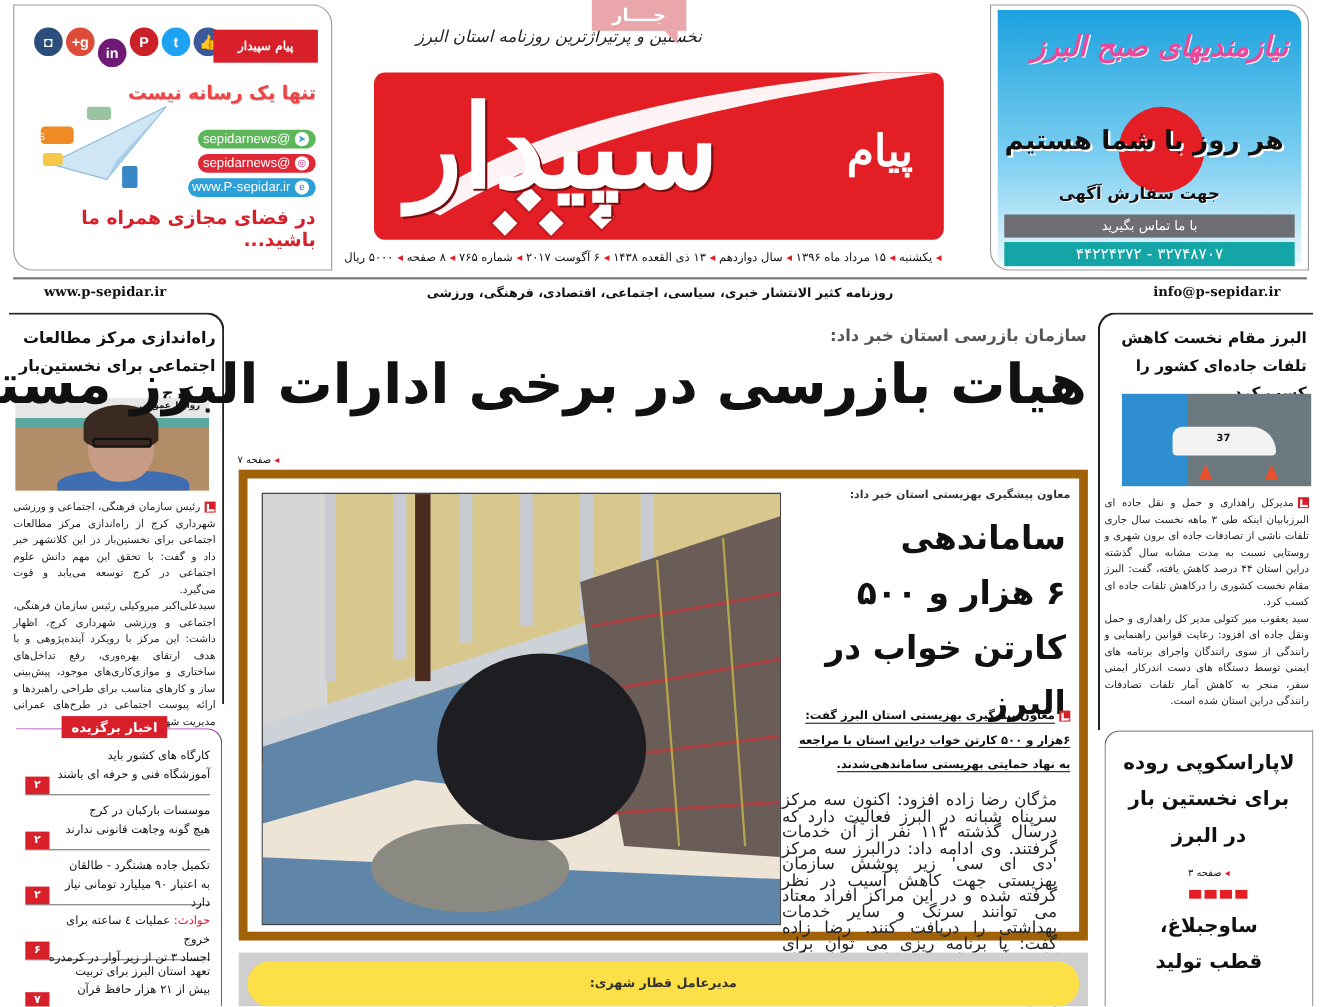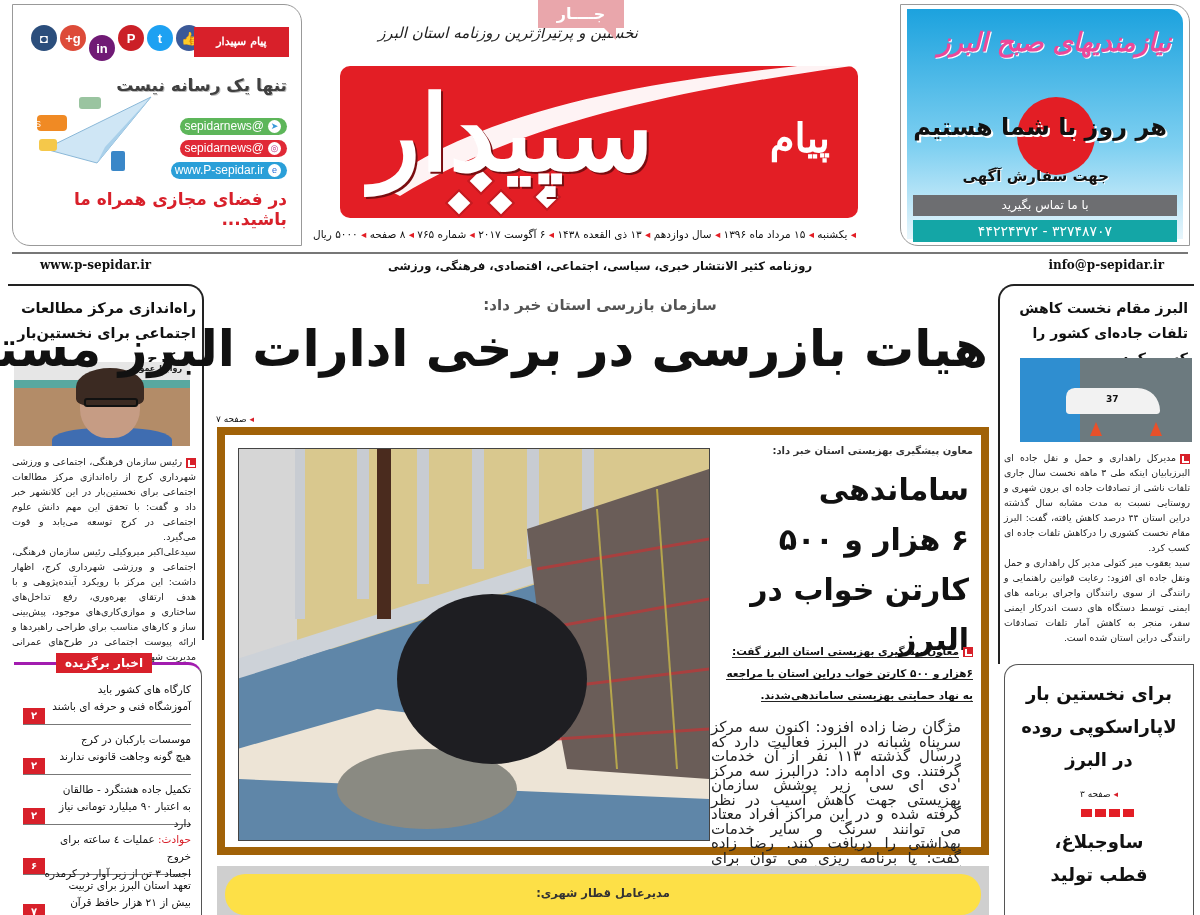--- a/index.html
+++ b/index.html
@@ -6,21 +6,21 @@
   html, body { width: 1200px; height: 915px; overflow: hidden; background: #fff; }
   body { font-family: "DejaVu Sans", sans-serif; color: #111; position: relative; }
   .rtl { direction: rtl; }
   .abs { position: absolute; }
 
   
   .ad-left { left: 12px; top: 4px; width: 290px; height: 242px; border: 1px solid #999; border-radius: 0 18px 0 18px; background: #fff; overflow: hidden; }
   .social-row { position: absolute; left: 18px; top: 20px; display: flex; gap: 3px; }
   .soc { width: 26px; height: 26px; border-radius: 50%; color: #fff; font-size: 13px; font-weight: bold; display: flex; align-items: center; justify-content: center; font-family: "Liberation Sans", sans-serif; }
   .mini-logo { position: absolute; right: 12px; top: 22px; width: 95px; height: 30px; background: #d8202a; color: #fff; font-size: 11px; font-weight: bold; text-align: center; line-height: 30px; font-family: "DejaVu Serif", serif; }
-  .ad-left-slogan { position: absolute; right: 14px; top: 70px; font-size: 17px; font-weight: bold; color: #404040; text-shadow: 1px 1px 0 #bbb; }
+  .ad-left-slogan { position: absolute; right: 14px; top: 70px; font-size: 17px; font-weight: bold; color: #ef4444; text-shadow: 1px 1px 0 #bbb; }
   .plane { position: absolute; left: 22px; top: 88px; width: 118px; height: 82px; }
   .handle { position: absolute; right: 14px; height: 17px; border-radius: 9px; color: #fff; font-family: "Liberation Sans", sans-serif; font-size: 12px; line-height: 17px; padding: 0 6px 0 4px; display: flex; align-items: center; gap: 4px; }
   .handle .ic { width: 13px; height: 13px; border-radius: 50%; background: #fff; font-size: 9px; text-align: center; line-height: 13px; }
   .ad-left-footer { position: absolute; right: 14px; bottom: 16px; font-size: 17px; font-weight: bold; color: #d8202a; }
 
   .tagline { left: 338px; top: 24px; width: 300px; text-align: right; font-family: "DejaVu Serif", serif; font-style: italic; font-size: 15px; color: #222; }
   .jar-badge { left: 538px; top: 0; width: 86px; height: 28px; background: #e9a6ab; color: #fff; font-size: 16px; font-weight: bold; text-align: center; line-height: 28px; }
   .jar-badge:after { content: ""; position: absolute; right: 8px; bottom: -12px; border-left: 12px solid transparent; border-top: 12px solid #e9a6ab; }
   .logo-box { left: 340px; top: 66px; width: 518px; height: 152px; background: #e31e25; border-radius: 10px; overflow: hidden; }
   .logo-word { position: absolute; left: 30px; top: 6px; font-family: "DejaVu Serif", serif; font-size: 104px; color: #fff; font-weight: bold; letter-spacing: 2px; text-shadow: 2px 2px 0 #7a0d10; }
@@ -50,29 +50,29 @@
   .cl-photo { position: absolute; left: 6px; top: 76px; width: 176px; height: 84px; background: linear-gradient(#e6e6e6 0 18px, #58a8a0 18px 26px, #b38c68 26px 100%); overflow: hidden; }
   .cl-photo .credit { position: absolute; right: 8px; top: 2px; font-size: 8px; font-weight: bold; color: #222; }
   .face { position: absolute; left: 66px; top: 10px; width: 60px; height: 66px; border-radius: 48% 48% 44% 44%; background: #c69c84; }
   .hair { position: absolute; left: 62px; top: 6px; width: 68px; height: 38px; border-radius: 50% 50% 20% 20%; background: #3b2a22; }
   .glasses { position: absolute; left: 70px; top: 36px; width: 54px; height: 9px; border: 2px solid #111; border-radius: 3px; }
   .suit { position: absolute; left: 38px; top: 66px; width: 120px; height: 30px; border-radius: 40% 40% 0 0; background: #3f6db1; }
   .cl-body { position: absolute; right: 6px; top: 168px; width: 184px; text-align: justify; font-size: 9.5px; line-height: 15px; color: #222; }
   .bullet { display: inline-block; width: 10px; height: 10px; background: #d8202a; vertical-align: middle; margin-left: 4px; position: relative; }
   .bullet:after { content: ""; position: absolute; left: 2px; top: 2px; width: 5px; height: 5px; border-left: 2px solid #fff; border-bottom: 2px solid #fff; }
 
-  .picks { left: 14px; top: 662px; width: 188px; height: 253px; border-top: 3px solid #a21caf; border-right: 1px solid #555; border-radius: 0 14px 0 0; }
+  .picks { left: 14px; top: 662px; width: 188px; height: 253px; border-top: 1px solid #a21caf; border-right: 1px solid #555; border-radius: 0 14px 0 0; }
   .picks-badge { position: absolute; left: 42px; top: -12px; width: 96px; height: 20px; background: #d8202a; color: #fff; font-size: 12px; font-weight: bold; text-align: center; line-height: 20px; }
   .pick { position: absolute; right: 10px; width: 168px; height: 44px; border-bottom: 1px solid #777; }
   .pick-text { position: absolute; right: 0; top: 0; width: 150px; text-align: right; font-size: 10.5px; line-height: 17px; color: #111; }
   .pick-text .kw { color: #d8202a; }
   .pick-page { position: absolute; left: 0; bottom: 0; width: 22px; height: 16px; background: #d8202a; color: #fff; font-size: 10px; font-weight: bold; text-align: center; line-height: 16px; }
 
   
-  .kicker { left: 212px; top: 296px; width: 776px; text-align: center; font-size: 15px; font-weight: bold; color: #555; }
+  .kicker { left: 212px; top: 296px; width: 776px; text-align: right; font-size: 15px; font-weight: bold; color: #555; }
   .headline { left: 212px; top: 320px; width: 776px; text-align: center; font-size: 50px; font-weight: 900; letter-spacing: -1px; color: #111; font-family: "DejaVu Sans", sans-serif; white-space: nowrap; }
   .page-ref { left: 216px; top: 414px; font-size: 9px; color: #111; }
   .page-ref .arr { color: #d8202a; }
   .story-frame { left: 217px; top: 427px; width: 772px; height: 428px; background: #a16207; }
   .story-inner { position: absolute; left: 8px; top: 8px; right: 8px; bottom: 8px; background: #fff; }
   .photo { position: absolute; left: 13px; top: 13px; width: 472px; height: 393px; border: 1px solid #444; overflow: hidden; background: #6e8eaa; }
   .story-kicker { position: absolute; right: 8px; top: 10px; width: 250px; text-align: right; font-size: 10px; font-weight: bold; color: #333; }
   .story-head { position: absolute; right: 12px; top: 30px; width: 250px; text-align: right; font-size: 30px; font-weight: 900; line-height: 50px; color: #111; }
   .story-lede { position: absolute; right: 8px; top: 205px; width: 250px; text-align: right; font-size: 10.5px; font-weight: bold; line-height: 22px; }
   .story-lede .ul { border-bottom: 1px solid #222; }
@@ -285,22 +285,22 @@
     <div class="cone" style="left:130px"></div>
   </div>
   <div class="cr-body">
     <span class="bullet"></span><span>مدیرکل راهداری و حمل و نقل جاده ای البرزبابیان اینکه طی ۳ ماهه نخست سال جاری تلفات ناشی از تصادفات جاده ای برون شهری و روستایی نسبت به مدت مشابه سال گذشته دراین استان ۴۴ درصد کاهش یافته، گفت: البرز مقام نخست کشوری را درکاهش تلفات جاده ای کسب کرد.</span><br>
     <span>سید یعقوب میر کتولی مدیر کل راهداری و حمل ونقل جاده ای افزود: رعایت قوانین راهنمایی و رانندگی از سوی رانندگان واجرای برنامه های ایمنی توسط دستگاه های دست اندرکار ایمنی سفر، منجر به کاهش آمار تلفات تصادفات رانندگی دراین استان شده است.</span>
   </div>
 </div>
 
 <div class="abs col-right2 rtl">
   <div class="cr2-head">
+    <div>لاپاراسکوپی روده</div>
     <div>برای نخستین بار</div>
-    <div>لاپاراسکوپی روده</div>
     <div>در البرز</div>
   </div>
   <div class="cr2-ref"><span class="arr">◂ </span><span>صفحه ۳</span></div>
   <div class="sep-line"></div>
   <div class="sep-squares">
       <span></span>
       <span></span>
       <span></span>
       <span></span>
     </div>

